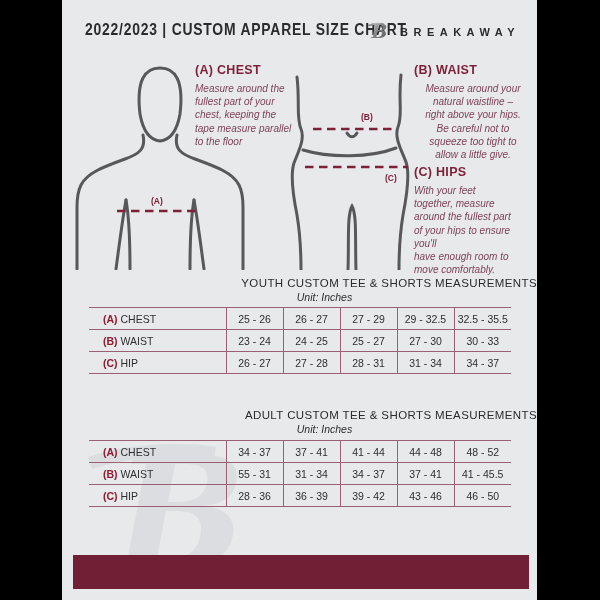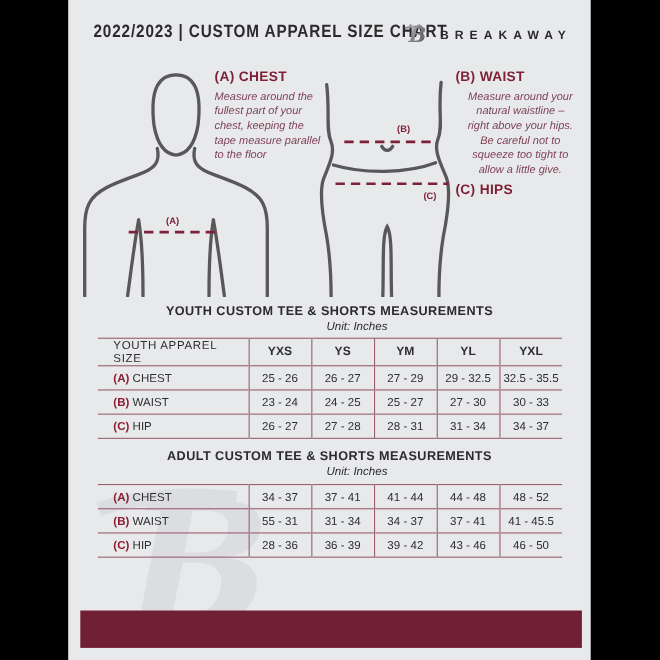--- a/index.html
+++ b/index.html
@@ -29,22 +29,22 @@
     position:absolute;font-size:10px;line-height:1.32;font-style:italic;color:#7e4258;
     white-space:pre-line;
   }
   
   .fig{position:absolute;}
   .fig path{fill:none;stroke:#58585b;stroke-width:3;stroke-linecap:round;}
   .fig .dash{stroke:#7d2038;stroke-width:2.4;stroke-dasharray:8.5 5.5;stroke-linecap:butt;}
   .fig text{font-family:"Liberation Sans",sans-serif;font-size:8.5px;font-weight:bold;fill:#7d2038;}
   
   .tbl-title{
-    position:absolute;width:475px;text-align:center;
-    font-size:11.5px;font-weight:bold;color:#2b2b2e;letter-spacing:.4px;
+    position:absolute;width:475px;text-align:right;
+    font-size:11.5px;font-weight:normal;color:#2b2b2e;letter-spacing:.4px;
   }
   .tbl-unit{
     position:absolute;width:525px;text-align:center;
     font-size:10.5px;font-style:italic;color:#2b2b2e;
   }
   table.size{
     position:absolute;left:27px;width:422px;border-collapse:collapse;table-layout:fixed;
     border-top:1.5px solid #9a5f70;border-bottom:1.5px solid #9a5f70;
     background:transparent;
   }
@@ -109,20 +109,27 @@
 
     <div class="guide-head" style="left:352px;top:63px;">(B) WAIST</div>
     <div class="guide-body" style="left:352px;top:82px;width:118px;text-align:center;">Measure around your
 natural waistline –
 right above your hips.
 Be careful not to
 squeeze too tight to
 allow a little give.</div>
 
     <div class="guide-head" style="left:352px;top:165px;">(C) HIPS</div>
+    <div class="guide-body" style="left:352px;top:184px;width:122px;">With your feet
+together, measure
+around the fullest part
+of your hips to ensure
+you'll
+have enough room to
+move comfortably.</div>
 
     <svg class="fig" style="left:10px;top:56px;" width="175" height="214" viewBox="0 0 175 214">
       <path d="M 68,58 C 64,24 73,12 88,12 C 103,12 112,24 108,58 C 105,75 98,84 88,85 C 78,84 71,75 68,58"></path>
       <path d="M 71,79 C 74,93 67,98 53,103 C 31,111 15,117 9,129 C 6,135 5,143 5,151 L 5,213"></path>
       <path d="M 105,79 C 102,93 109,98 123,103 C 145,111 161,117 167,129 C 170,135 171,143 171,151 L 171,213"></path>
       <path d="M 54,144 C 50,166 47,191 44,213"></path>
       <path d="M 54,144 C 57,161 58,186 58,213"></path>
       <path d="M 122,144 C 126,166 129,191 132,213"></path>
       <path d="M 122,144 C 119,161 118,186 118,213"></path>
       <path class="dash" d="M 45,155 L 128,155"></path>
@@ -147,28 +154,20 @@
     <table class="size" style="top:307px;">
       <colgroup>
           <col style="width:137px">
           <col class="val">
           <col class="val">
           <col class="val">
           <col class="val">
           <col class="val">
         </colgroup>
       <tbody>
-          <tr>
-        <th class="first">YOUTH APPAREL SIZE</th>
-        <th>YXS</th>
-        <th>YS</th>
-        <th>YM</th>
-        <th>YL</th>
-        <th>YXL</th>
-      </tr>
       <tr>
         <td class="first"><span class="rk">(A)</span> <span>CHEST</span></td>
         <td>25 - 26</td>
         <td>26 - 27</td>
         <td>27 - 29</td>
         <td>29 - 32.5</td>
         <td>32.5 - 35.5</td>
       </tr>
       <tr>
         <td class="first"><span class="rk">(B)</span> <span>WAIST</span></td>

